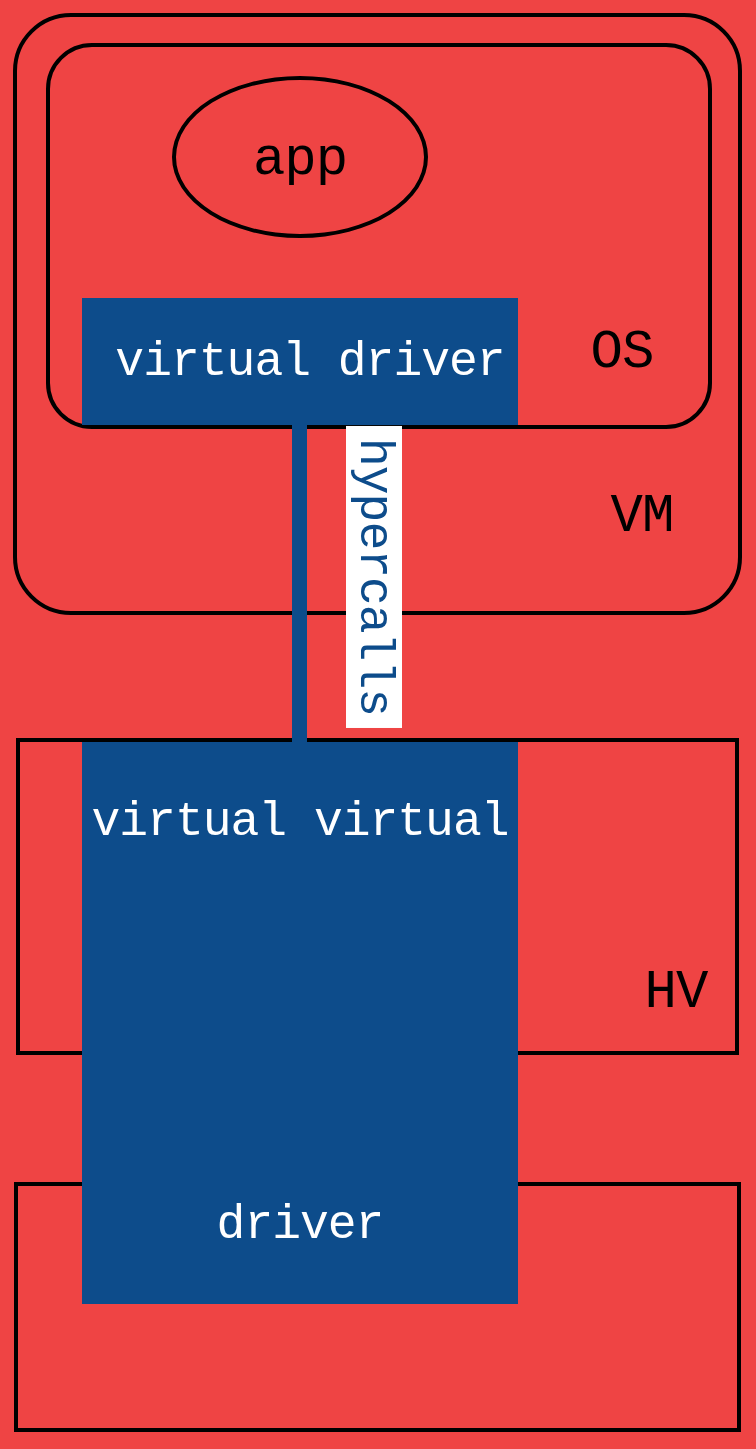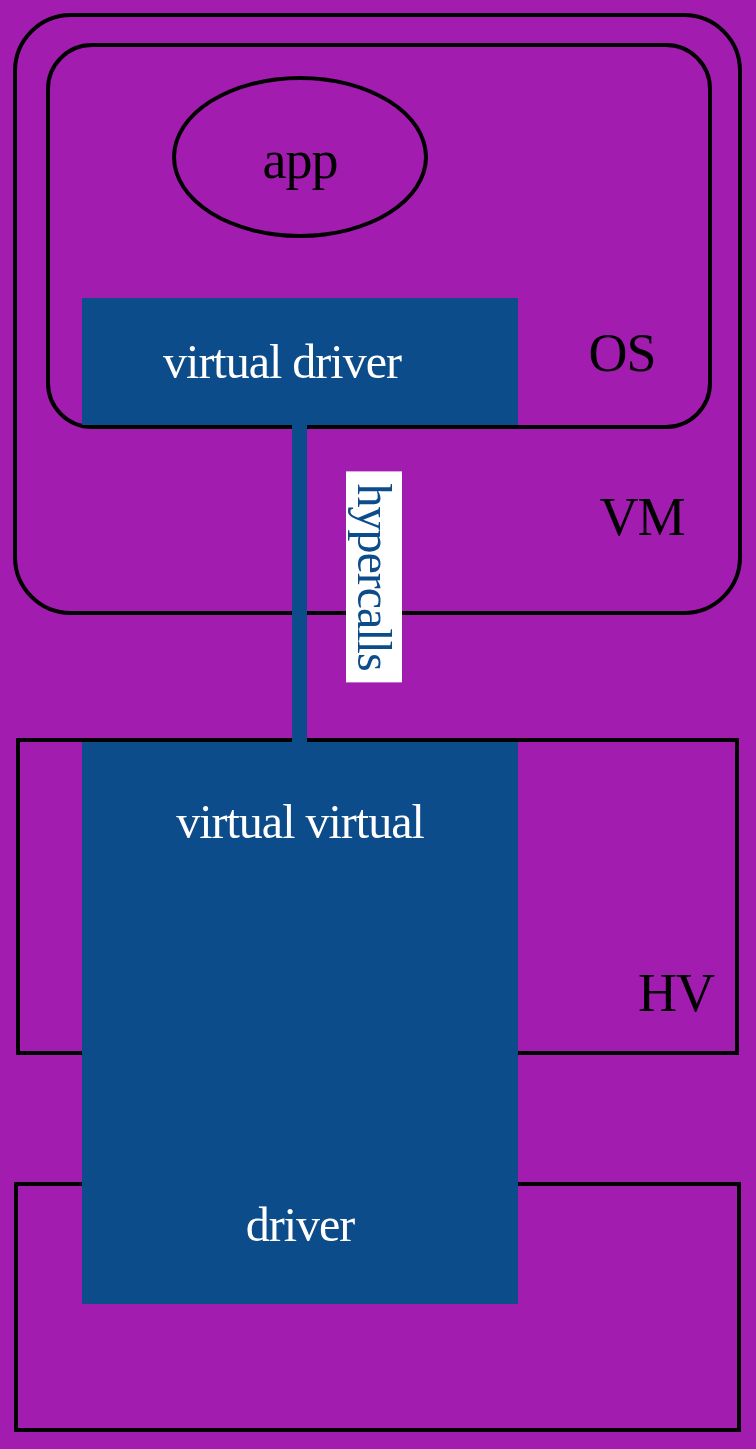--- a/index.html
+++ b/index.html
@@ -4,22 +4,22 @@
 <style>
   html, body {
     margin: 0;
     padding: 0;
     background: #ffffff;
   }
   .canvas {
     position: relative;
     width: 756px;
     height: 1449px;
-    background: #a21caf;
-    font-family: Liberation Serif, serif;
+    background: #ef4444;
+    font-family: Liberation Mono, monospace;
     overflow: hidden;
   }
   .shape {
     position: absolute;
     box-sizing: border-box;
   }
   
   .outline {
     border: 4px solid #000000;
     background: transparent;
@@ -82,21 +82,21 @@
   }
   .label.on-blue {
     color: #ffffff;
     font-size: 48px;
   }
   .app-label      { left: 300px; top: 160px; }
   .os-label       { left: 622px; top: 353px; }
   .vm-label       { left: 642px; top: 517px; }
   .hv-label       { left: 676px; top: 993px; }
   .hardware-label { left: 583px; top: 1373px; }
-  .virtual-driver-label { left: 282px; top: 362px; }
+  .virtual-driver-label { left: 310px; top: 362px; }
   .virtual-device-label { left: 300px; top: 822px; }
   .device-label         { left: 300px; top: 1225px; }
   .hypercalls-label {
     left: 374px; top: 577px;
     color: #0d4c8b;
     background: #ffffff;
     font-size: 48px;
     padding: 4px 12px;
     transform: translate(-50%, -50%) rotate(90deg);
     z-index: 2;

